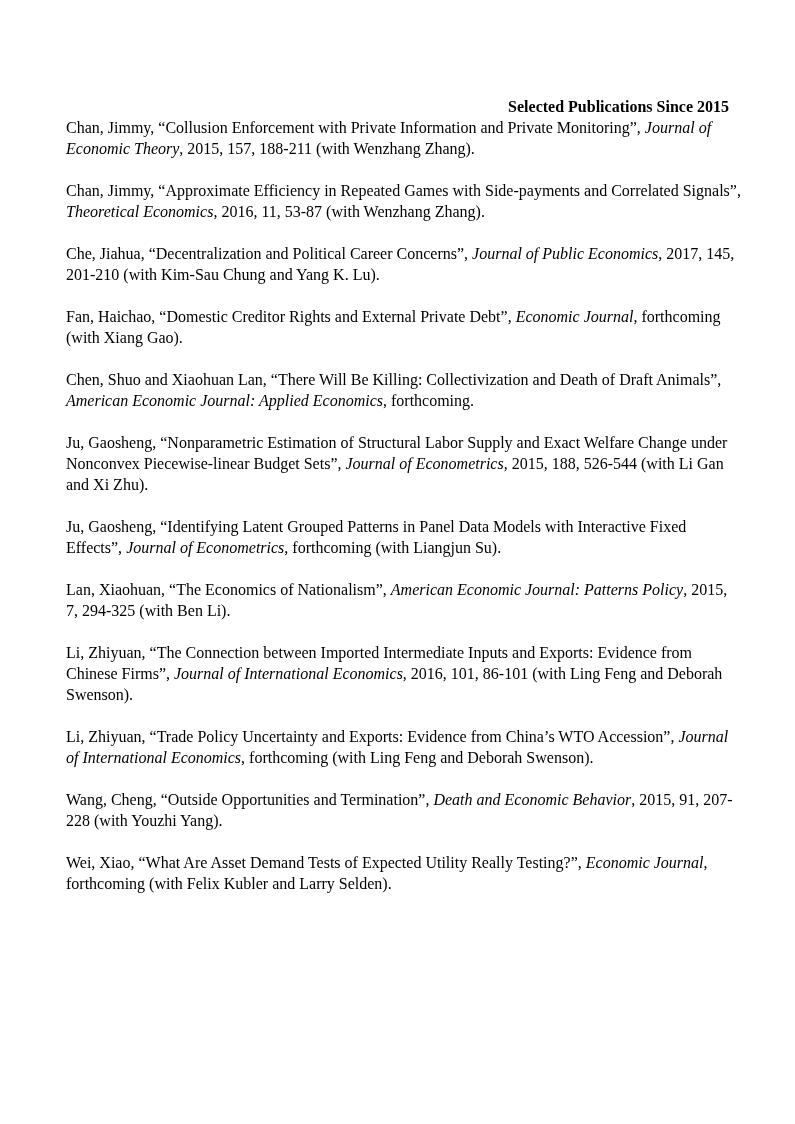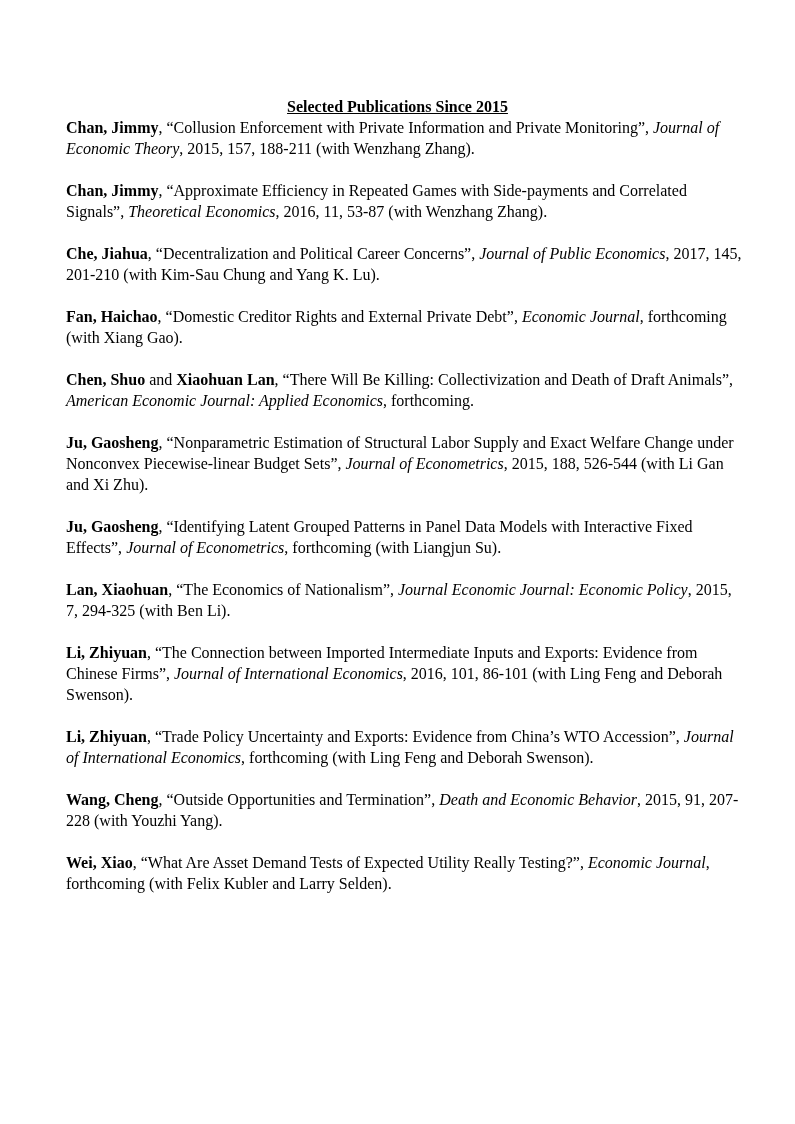--- a/index.html
+++ b/index.html
@@ -18,51 +18,50 @@
     font-family: "Liberation Serif", "DejaVu Serif", serif;
     font-size: 16px;
     line-height: 21px;
     color: #000000;
   }
   .content {
     width: 676px;
   }
   .doc-title {
     font-weight: bold;
-    text-align: center;
+    text-align: right;
     margin: 0;
     
     width: 663px;
-    text-decoration: underline;
   }
   p.pub {
     margin: 0 0 21px 0;
     padding: 0;
     text-align: left;
   }
   p.pub:last-child {
     margin-bottom: 0;
   }
-  .b { font-weight: bold; }
+  .b { font-weight: normal; }
   .i { font-style: italic; }
 </style>
 </head>
 <body>
 
 <div class="page">
   <div class="content">
     <p class="doc-title">Selected Publications Since 2015</p>
     <div id="publication-list">
         <p class="pub"><span class="b">Chan, Jimmy</span><span>, “Collusion Enforcement with Private Information and Private Monitoring”, </span><span class="i">Journal of Economic Theory</span><span>, 2015, 157, 188-211 (with Wenzhang Zhang).</span></p>
         <p class="pub"><span class="b">Chan, Jimmy</span><span>, “Approximate Efficiency in Repeated Games with Side-payments and Correlated Signals”, </span><span class="i">Theoretical Economics</span><span>, 2016, 11, 53-87 (with Wenzhang Zhang).</span></p>
         <p class="pub"><span class="b">Che, Jiahua</span><span>, “Decentralization and Political Career Concerns”, </span><span class="i">Journal of Public Economics</span><span>, 2017, 145, 201-210 (with Kim-Sau Chung and Yang K. Lu).</span></p>
         <p class="pub"><span class="b">Fan, Haichao</span><span>, “Domestic Creditor Rights and External Private Debt”, </span><span class="i">Economic Journal</span><span>, forthcoming (with Xiang Gao).</span></p>
         <p class="pub"><span class="b">Chen, Shuo</span><span> and </span><span class="b">Xiaohuan Lan</span><span>, “There Will Be Killing: Collectivization and Death of Draft Animals”, </span><span class="i">American Economic Journal: Applied Economics</span><span>, forthcoming.</span></p>
         <p class="pub"><span class="b">Ju, Gaosheng</span><span>, “Nonparametric Estimation of Structural Labor Supply and Exact Welfare Change under Nonconvex Piecewise-linear Budget Sets”, </span><span class="i">Journal of Econometrics</span><span>, 2015, 188, 526-544 (with Li Gan and Xi Zhu).</span></p>
         <p class="pub"><span class="b">Ju, Gaosheng</span><span>, “Identifying Latent Grouped Patterns in Panel Data Models with Interactive Fixed Effects”, </span><span class="i">Journal of Econometrics</span><span>, forthcoming (with Liangjun Su).</span></p>
-        <p class="pub"><span class="b">Lan, Xiaohuan</span><span>, “The Economics of Nationalism”, </span><span class="i">Journal Economic Journal: Economic Policy</span><span>, 2015, 7, 294-325 (with Ben Li).</span></p>
+        <p class="pub"><span class="b">Lan, Xiaohuan</span><span>, “The Economics of Nationalism”, </span><span class="i">American Economic Journal: Patterns Policy</span><span>, 2015, 7, 294-325 (with Ben Li).</span></p>
         <p class="pub"><span class="b">Li, Zhiyuan</span><span>, “The Connection between Imported Intermediate Inputs and Exports: Evidence from Chinese Firms”, </span><span class="i">Journal of International Economics</span><span>, 2016, 101, 86-101 (with Ling Feng and Deborah Swenson).</span></p>
         <p class="pub"><span class="b">Li, Zhiyuan</span><span>, “Trade Policy Uncertainty and Exports: Evidence from China’s WTO Accession”, </span><span class="i">Journal of International Economics</span><span>, forthcoming (with Ling Feng and Deborah Swenson).</span></p>
         <p class="pub"><span class="b">Wang, Cheng</span><span>, “Outside Opportunities and Termination”, </span><span class="i">Death and Economic Behavior</span><span>, 2015, 91, 207-228 (with Youzhi Yang).</span></p>
         <p class="pub"><span class="b">Wei, Xiao</span><span>, “What Are Asset Demand Tests of Expected Utility Really Testing?”, </span><span class="i">Economic Journal</span><span>, forthcoming (with Felix Kubler and Larry Selden).</span></p>
       </div>
   </div>
 </div>
 
 </body></html>

